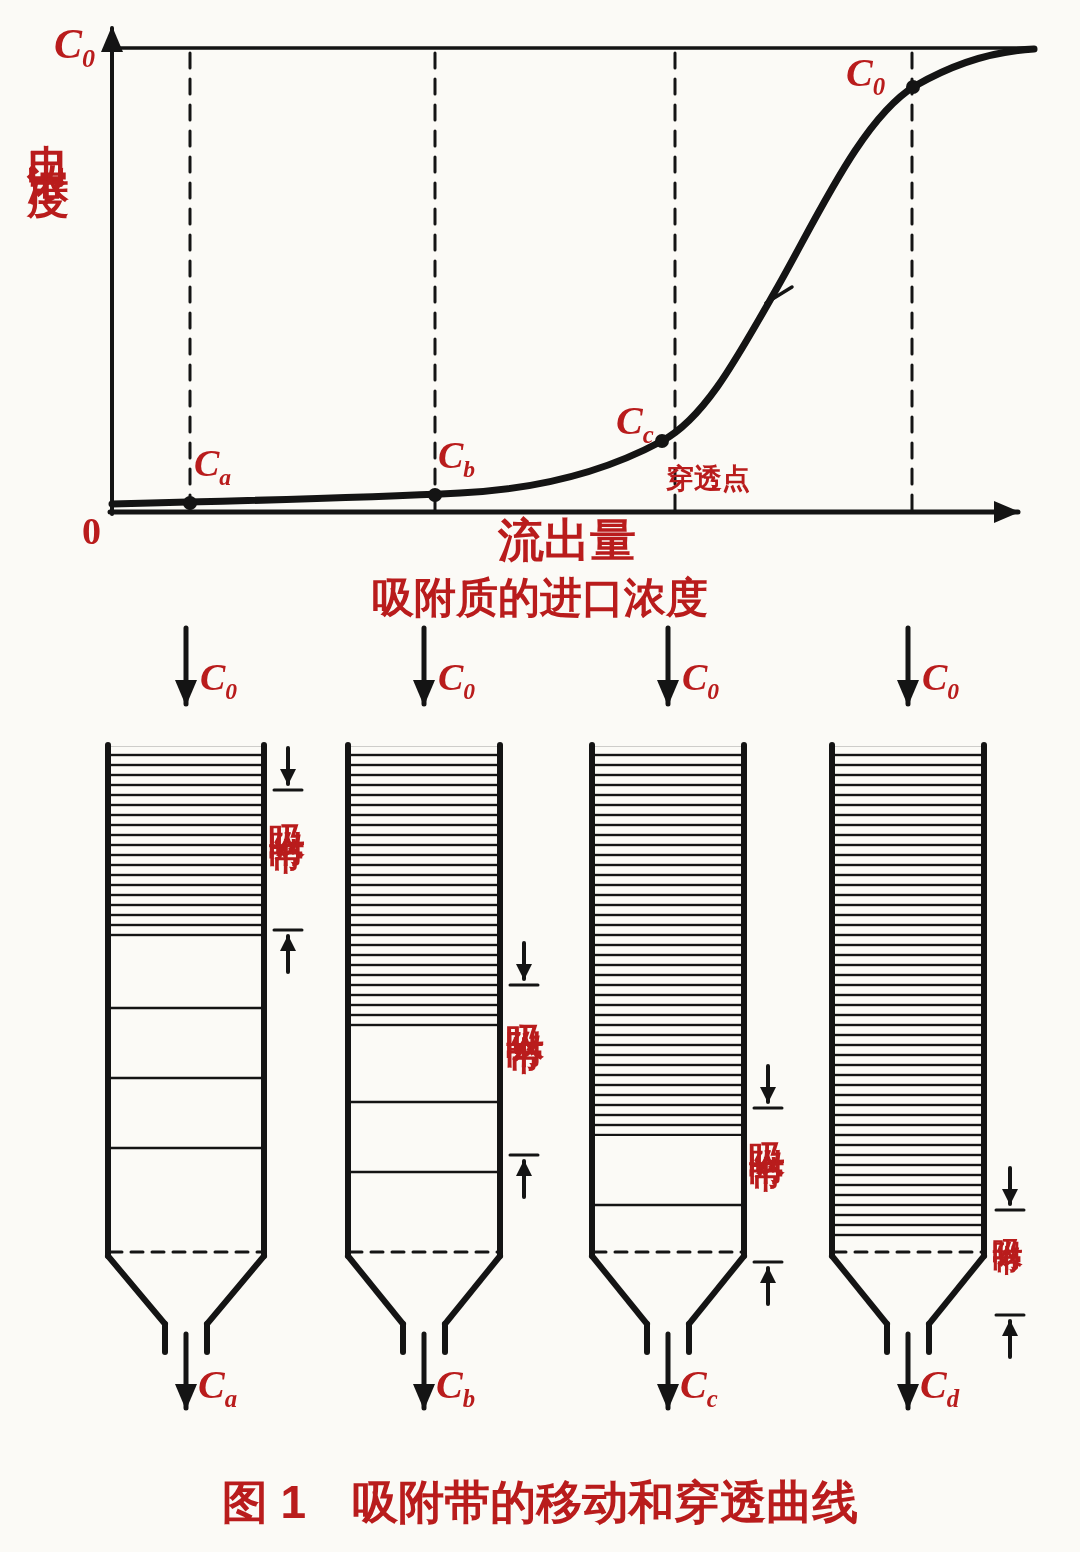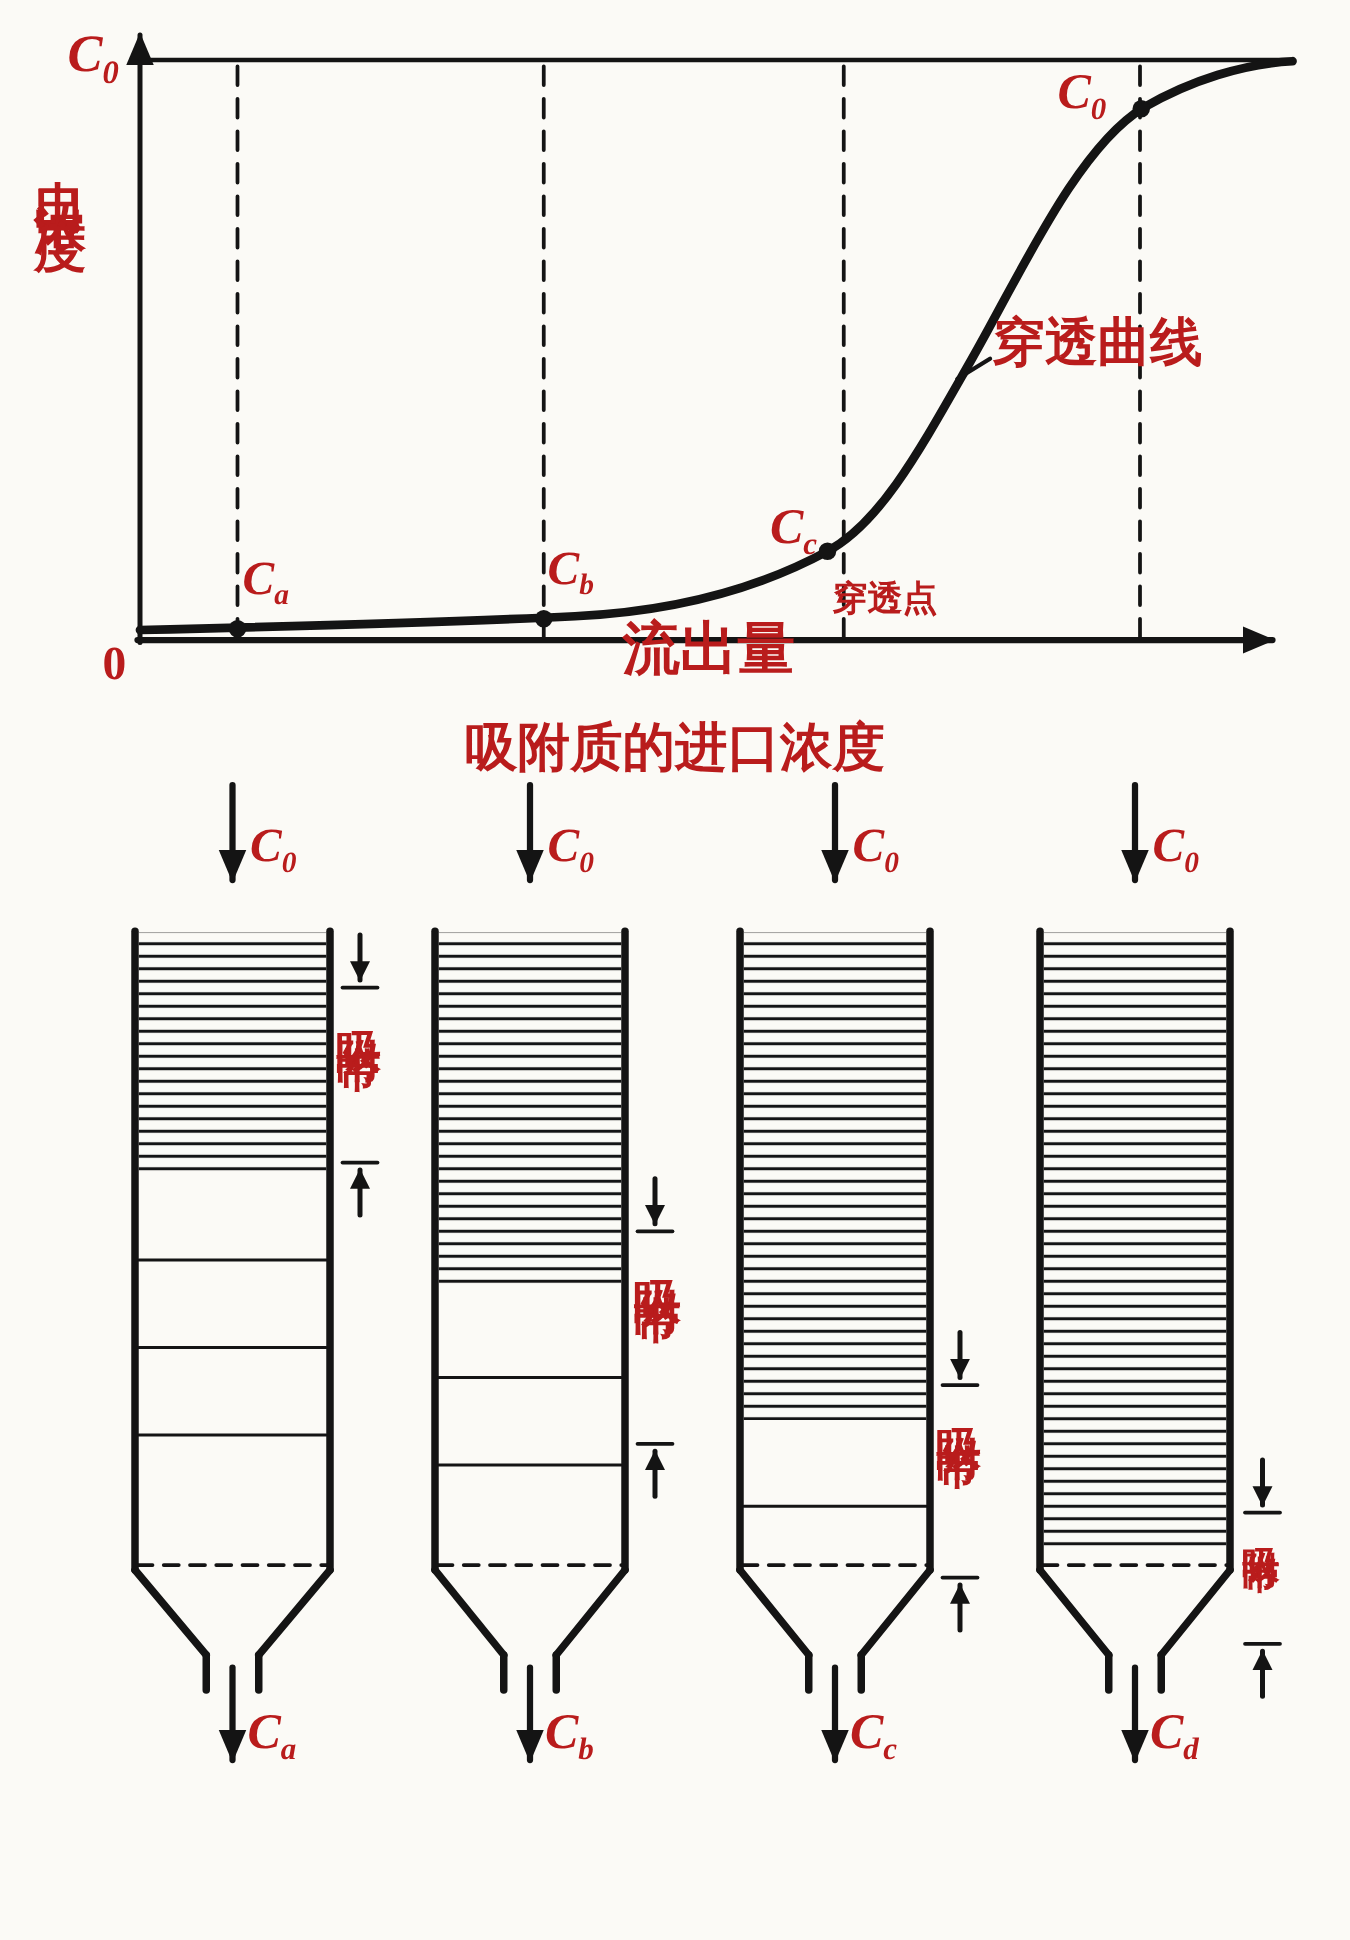--- a/index.html
+++ b/index.html
@@ -142,48 +142,48 @@
         <line x1="1010" y1="1357" x2="1010" y2="1321" marker-end="url(#ahs)"></line>
         <line x1="996" y1="1315" x2="1024" y2="1315" stroke-width="3"></line>
       </g>
     </g>
   </svg>
 
   <div class="lbl sym" style="left:54px; top:22px; font-size:42px;"><span>C</span><sub>0</sub></div>
 
   <div class="lbl cjk vtext" style="left:26px; top:110px; font-size:42px; letter-spacing:10px;">出口浓度</div>
 
-  <div class="lbl cjk" style="left:794px; top:252px; font-size:42px;">穿透曲线</div>
 
   <div class="lbl sym" style="left:616px; top:400px; font-size:40px;"><span>C</span><sub>c</sub></div>
 
   <div class="lbl cjk" style="left:666px; top:464px; font-size:28px;">穿透点</div>
 
   <div class="lbl sym" style="left:194px; top:444px; font-size:38px;"><span>C</span><sub>a</sub></div>
 
   <div class="lbl sym" style="left:438px; top:436px; font-size:38px;"><span>C</span><sub>b</sub></div>
 
   <div class="lbl sym" style="left:846px; top:52px; font-size:40px;"><span>C</span><sub>0</sub></div>
 
   <div class="lbl sym" style="left:82px; top:512px; font-size:38px; font-style:normal;">0</div>
 
-  <div class="lbl cjk" style="left:498px; top:494px; font-size:46px;">流出量</div>
+  <div class="lbl cjk" style="left:498px; top:516px; font-size:46px;">流出量</div>
 
   <div class="lbl cjk center" style="top:576px; font-size:42px;">吸附质的进口浓度</div>
 
   <div class="lbl sym" style="left:200px; top:658px; font-size:38px;"><span>C</span><sub>0</sub></div>
   <div class="lbl sym" style="left:438px; top:658px; font-size:38px;"><span>C</span><sub>0</sub></div>
   <div class="lbl sym" style="left:682px; top:658px; font-size:38px;"><span>C</span><sub>0</sub></div>
   <div class="lbl sym" style="left:922px; top:658px; font-size:38px;"><span>C</span><sub>0</sub></div>
 
   <div class="lbl cjk vtext" style="left:268px; top:796px; font-size:36px; letter-spacing:6px;">吸附带</div>
   <div class="lbl cjk vtext" style="left:504px; top:994px; font-size:38px; letter-spacing:6px;">吸附带</div>
   <div class="lbl cjk vtext" style="left:748px; top:1114px; font-size:36px; letter-spacing:6px;">吸附带</div>
   <div class="lbl cjk vtext" style="left:992px; top:1214px; font-size:30px; letter-spacing:3px;">吸附带</div>
 
   <div class="lbl sym" style="left:198px; top:1364px; font-size:40px;"><span>C</span><sub>a</sub></div>
   <div class="lbl sym" style="left:436px; top:1364px; font-size:40px;"><span>C</span><sub>b</sub></div>
   <div class="lbl sym" style="left:680px; top:1364px; font-size:40px;"><span>C</span><sub>c</sub></div>
   <div class="lbl sym" style="left:920px; top:1364px; font-size:40px;"><span>C</span><sub>d</sub></div>
 
 
+  <div class="lbl cjk center" style="top:1478px; font-size:46px;">图 1　吸附带的移动和穿透曲线</div>
 
 </div>
 
 </body></html>

